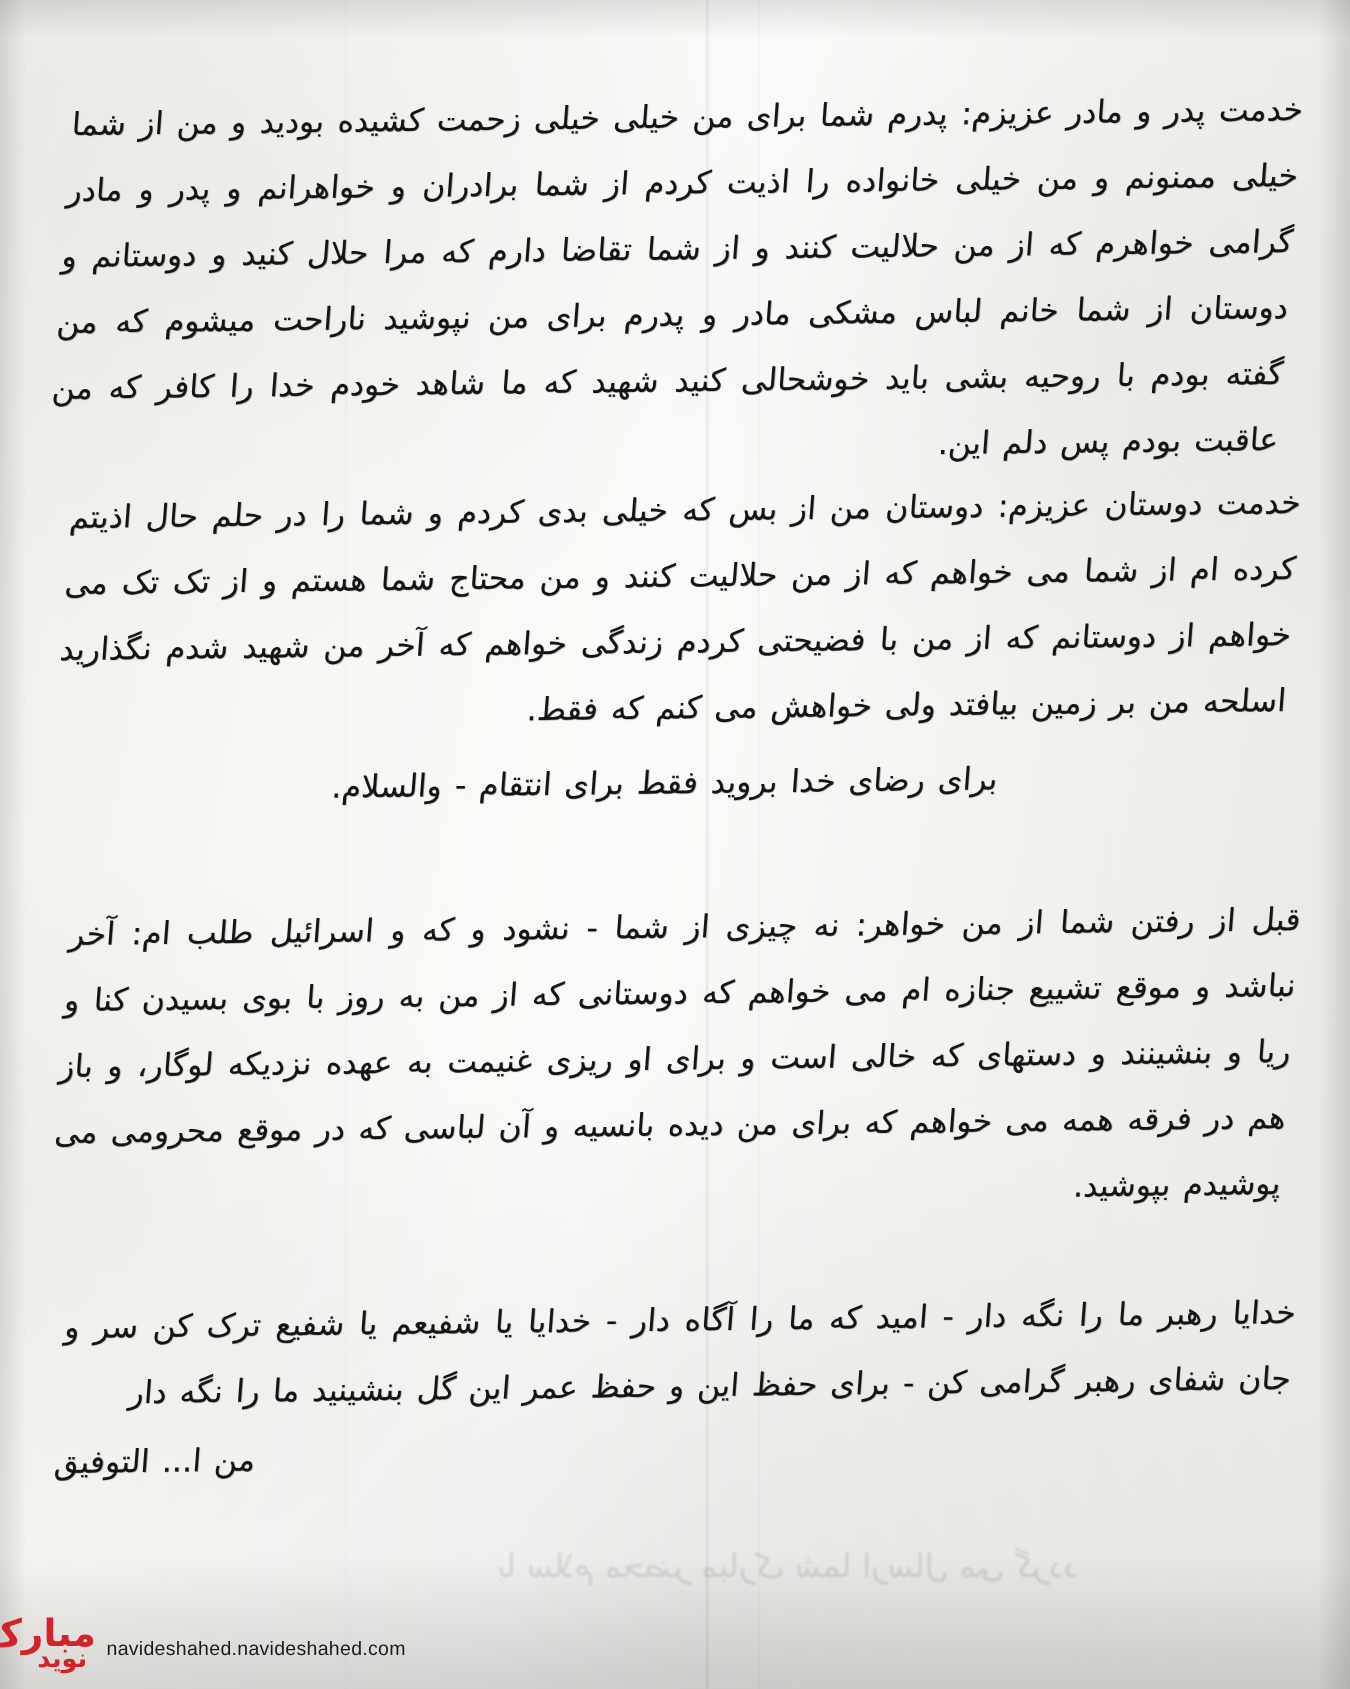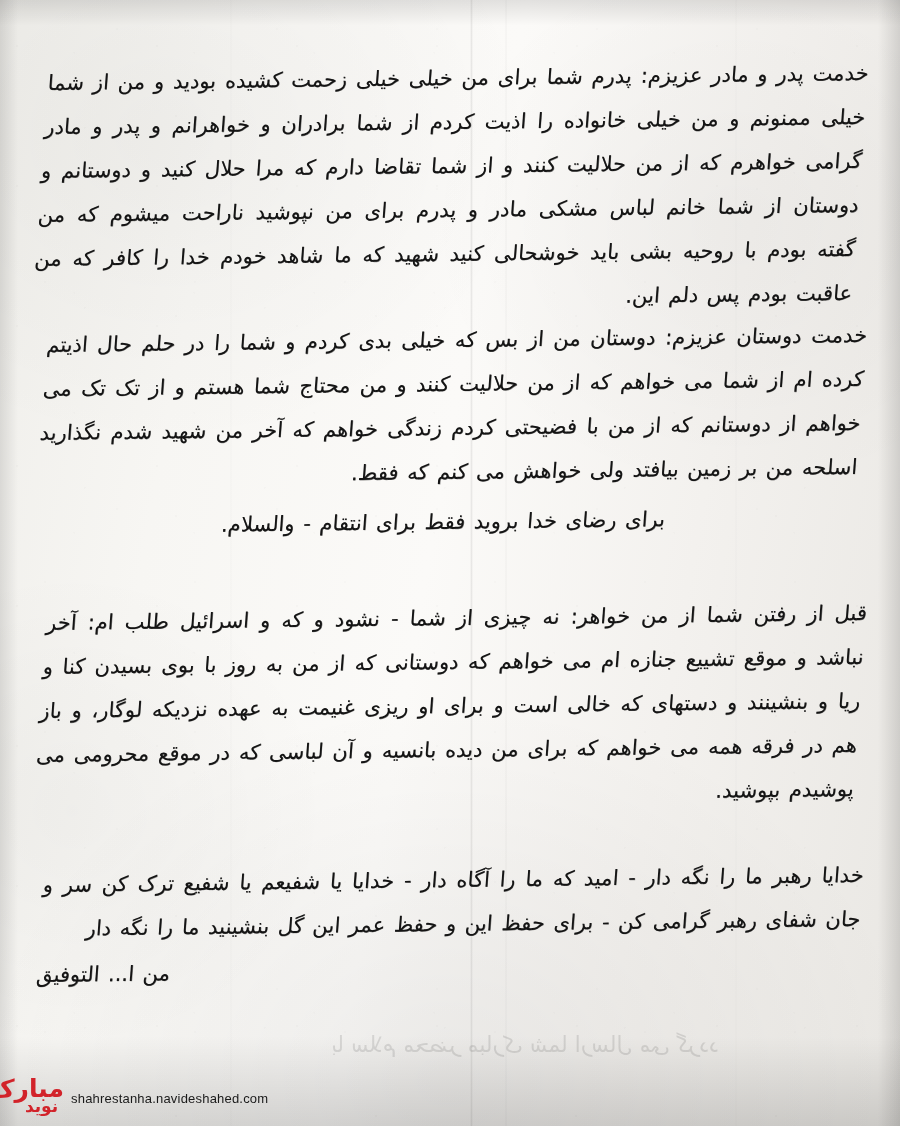--- a/index.html
+++ b/index.html
@@ -210,16 +210,16 @@
 
   <div class="bleed">با سلام محضر مبارک شما ارسال می گردد</div>
 
   <div class="noise"></div>
 
   <div class="credit">
     <div class="credit-logo">
       <div class="glyph">مبارک</div>
       <div class="glyph2">نوید</div>
     </div>
-    <div class="credit-url">shahrestanha.navideshahed.com</div>
+    <div class="credit-url">navideshahed.navideshahed.com</div>
   </div>
 
 </div>
 
 </body></html>

